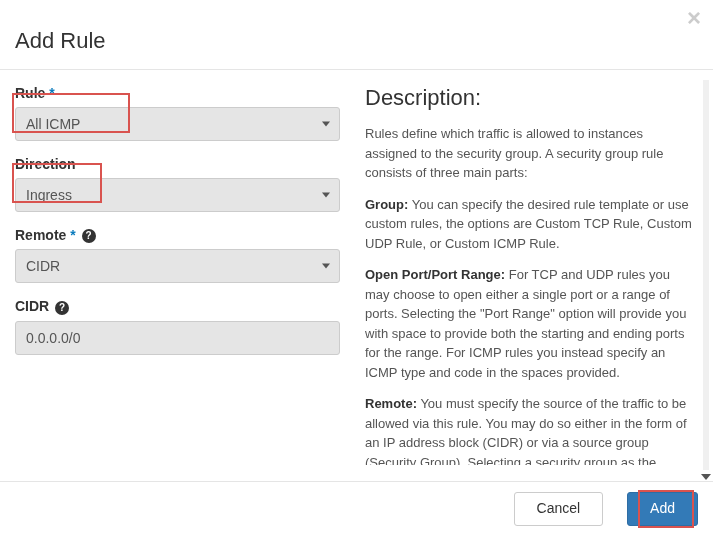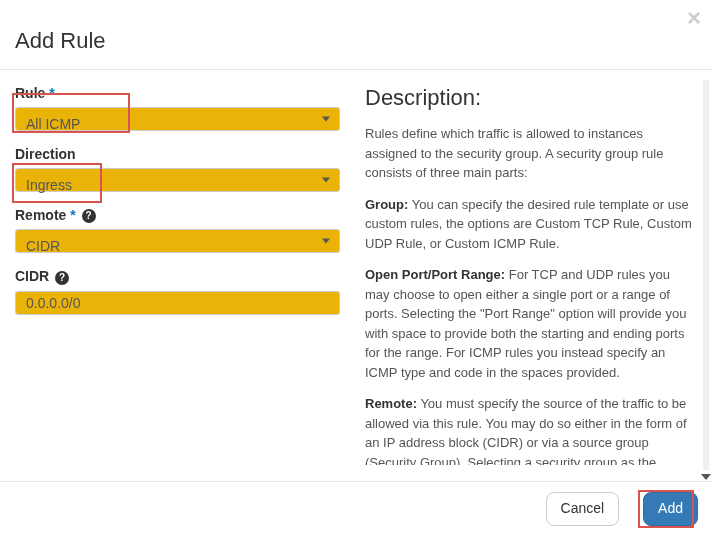--- a/index.html
+++ b/index.html
@@ -54,26 +54,26 @@
     display: block;
     font-weight: bold;
     margin-bottom: 6px;
     color: #333;
     font-size: 14px;
   }
   .req-star { color: #0a7bbd; font-weight: bold; }
   .form-control {
     display: block;
     width: 100%;
-    height: 24px;
+    height: 34px;
     padding: 6px 10px;
     font-size: 14px;
     line-height: 1.42857143;
     color: #555;
-    background-color: #eab308;
+    background-color: #e5e5e5;
     border: 1px solid #ccc;
     border-radius: 3px;
   }
   .select-wrap {
     position: relative;
   }
   .select-wrap .caret {
     position: absolute;
     right: 10px;
     top: 50%;
@@ -115,24 +115,24 @@
     bottom: 0;
     left: 0;
     right: 0;
     padding: 10px 15px 12px;
     border-top: 1px solid #e5e5e5;
     text-align: right;
     background: #fff;
   }
   .btn {
     display: inline-block;
-    padding: 6px 14px;
+    padding: 6px 22px;
     font-size: 14px;
     line-height: 1.4;
-    border-radius: 8px;
+    border-radius: 3px;
     cursor: pointer;
     border: 1px solid transparent;
   }
   .btn-default {
     background: #fff;
     border-color: #ccc;
     color: #333;
   }
   .btn-primary {
     background: #337ab7;

